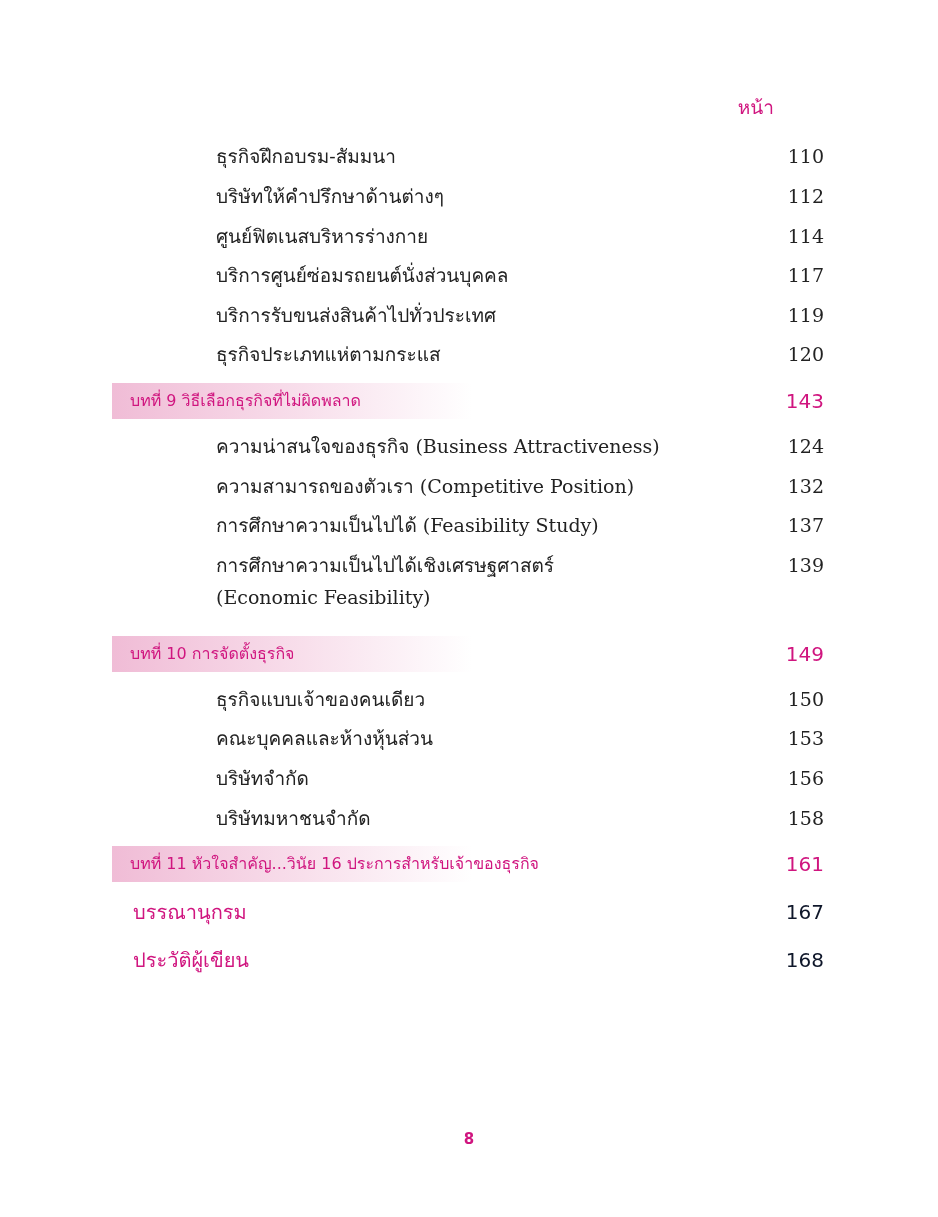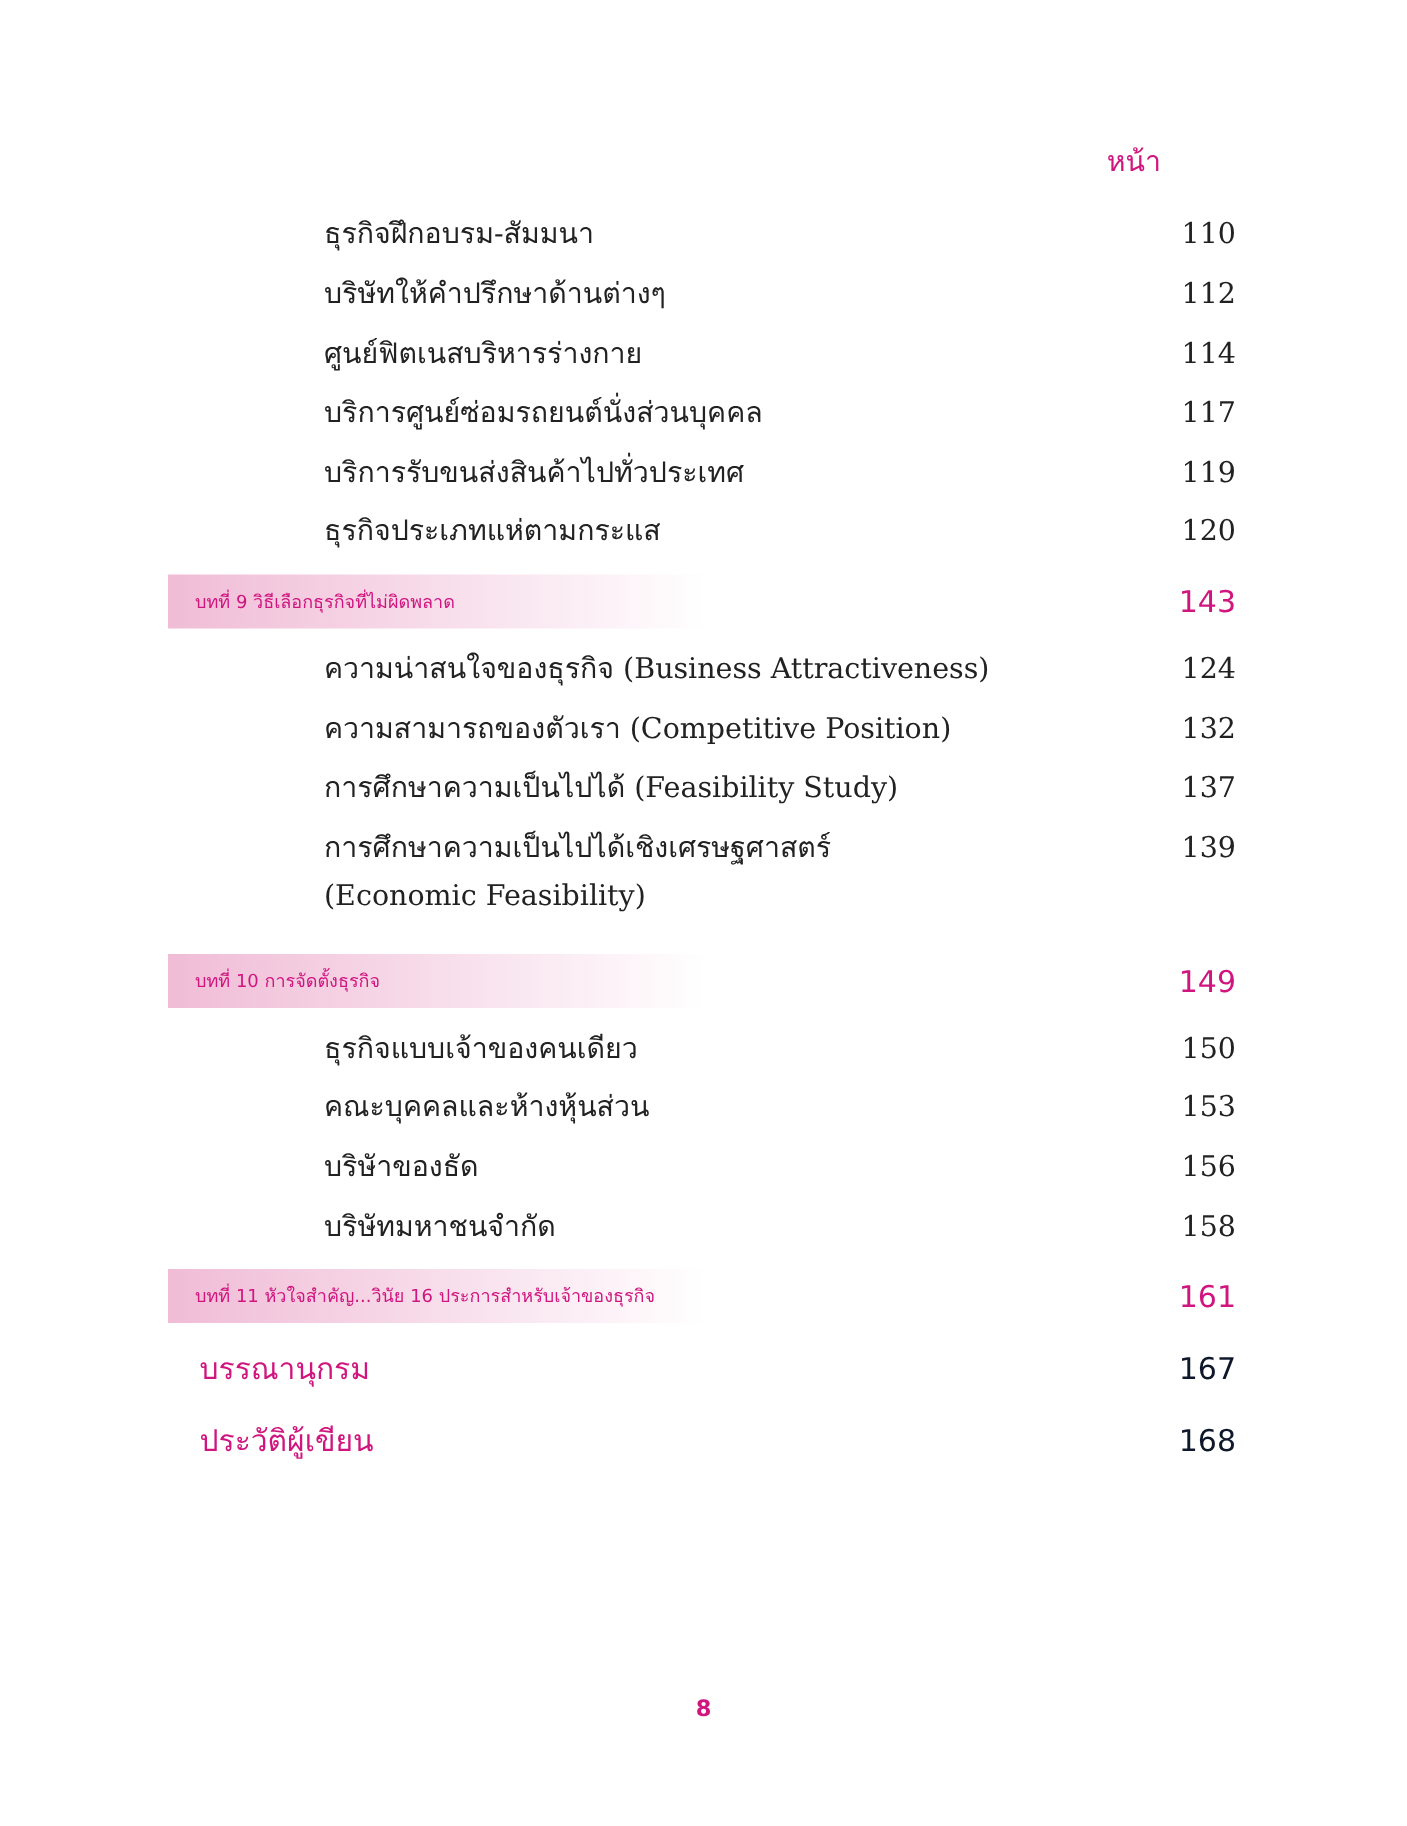--- a/index.html
+++ b/index.html
@@ -4,21 +4,21 @@
 <style>
   html, body { margin: 0; padding: 0; background: #ffffff; }
   body { width: 938px; height: 1217px; position: relative; overflow: hidden; }
   .page { position: absolute; left: 0; top: 0; width: 914px; height: 1217px; }
   .hdr { position: absolute; right: 140px; top: 92px; font-family: "DejaVu Serif", serif; font-size: 19px; color: #d0157f; }
   .row { position: absolute; left: 0; width: 938px; height: 36px; padding-left: 28px; }
   .sub .title { position: absolute; left: 216px; font-family: "DejaVu Serif", serif; font-size: 19px; color: #222; white-space: nowrap; line-height: 26px; }
   .sub .pg { position: absolute; right: 142px; font-family: "DejaVu Serif", serif; font-size: 19px; color: #222; line-height: 26px; }
   .chap .band { position: absolute; left: 112px; width: 360px; height: 36px;
     background: linear-gradient(to right, #f0bcd6 0%, #f6d6e6 40%, #ffffff 100%); }
-  .chap .title { position: absolute; left: 130px; top: 4px; font-family: "DejaVu Sans", sans-serif; font-size: 12px; color: #d0157f; white-space: nowrap; line-height: 28px; }
+  .chap .title { position: absolute; left: 130px; top: 4px; font-family: "DejaVu Sans", sans-serif; font-size: 16px; color: #d0157f; white-space: nowrap; line-height: 28px; }
   .chap .pg { position: absolute; right: 142px; top: 4px; font-family: "DejaVu Sans", sans-serif; font-size: 20px; color: #d0157f; line-height: 28px; }
   .plain .title { position: absolute; left: 133px; font-family: "DejaVu Sans", sans-serif; font-size: 20px; color: #d0157f; line-height: 28px; }
   .plain .pg { position: absolute; right: 142px; font-family: "DejaVu Sans", sans-serif; font-size: 20px; color: #0f172a; line-height: 28px; }
   .cont { position: absolute; left: 216px; font-family: "DejaVu Serif", serif; font-size: 19px; color: #222; line-height: 26px; }
   .folio { position: absolute; left: 0; width: 938px; top: 1130px; text-align: center; font-family: "DejaVu Sans", sans-serif; font-weight: bold; font-size: 15px; color: #d0157f; }
 </style>
 </head>
 <body>
 
 <div class="page">
@@ -81,21 +81,21 @@
 
   <div class="row sub" style="top:686px">
     <span class="title">ธุรกิจแบบเจ้าของคนเดียว</span>
     <span class="pg">150</span>
   </div>
   <div class="row sub" style="top:725px">
     <span class="title">คณะบุคคลและห้างหุ้นส่วน</span>
     <span class="pg">153</span>
   </div>
   <div class="row sub" style="top:765px">
-    <span class="title">บริษัาของธัด</span>
+    <span class="title">บริษัทจำกัด</span>
     <span class="pg">156</span>
   </div>
   <div class="row sub" style="top:805px">
     <span class="title">บริษัทมหาชนจำกัด</span>
     <span class="pg">158</span>
   </div>
 
   <div class="row chap" style="top:846px">
     <div class="band"></div>
     <span class="title">บทที่ 11 หัวใจสำคัญ...วินัย 16 ประการสำหรับเจ้าของธุรกิจ</span>

